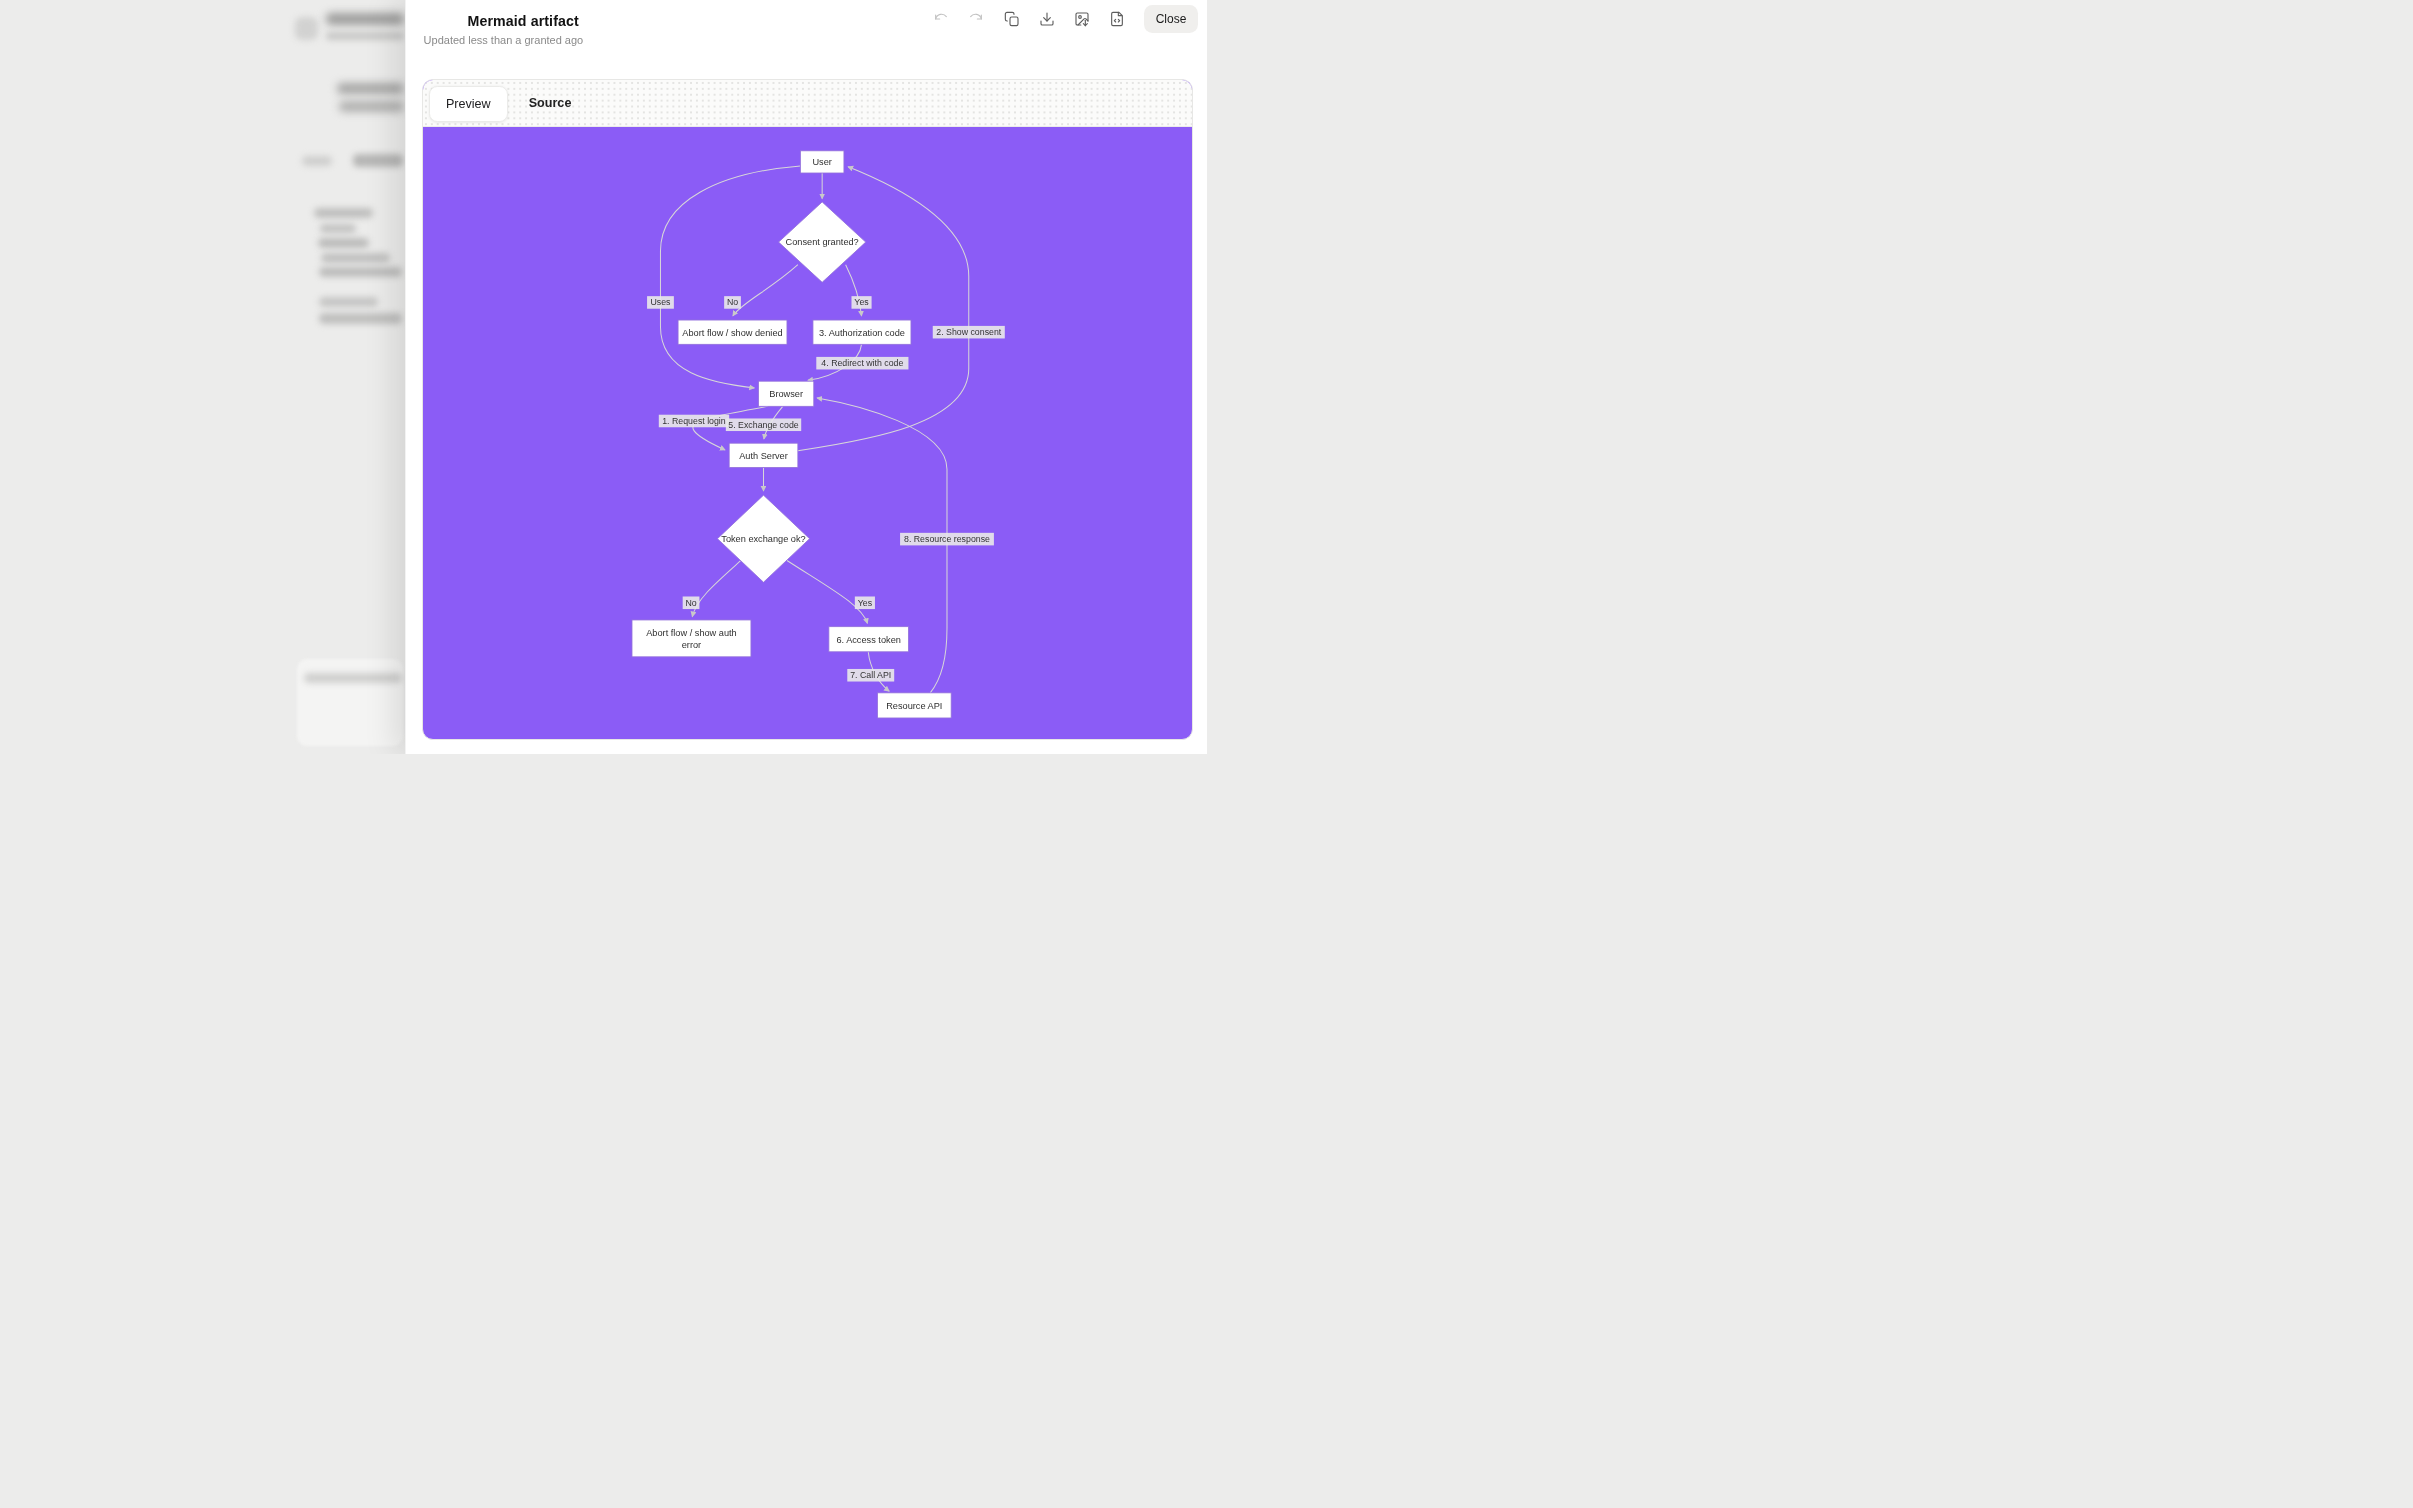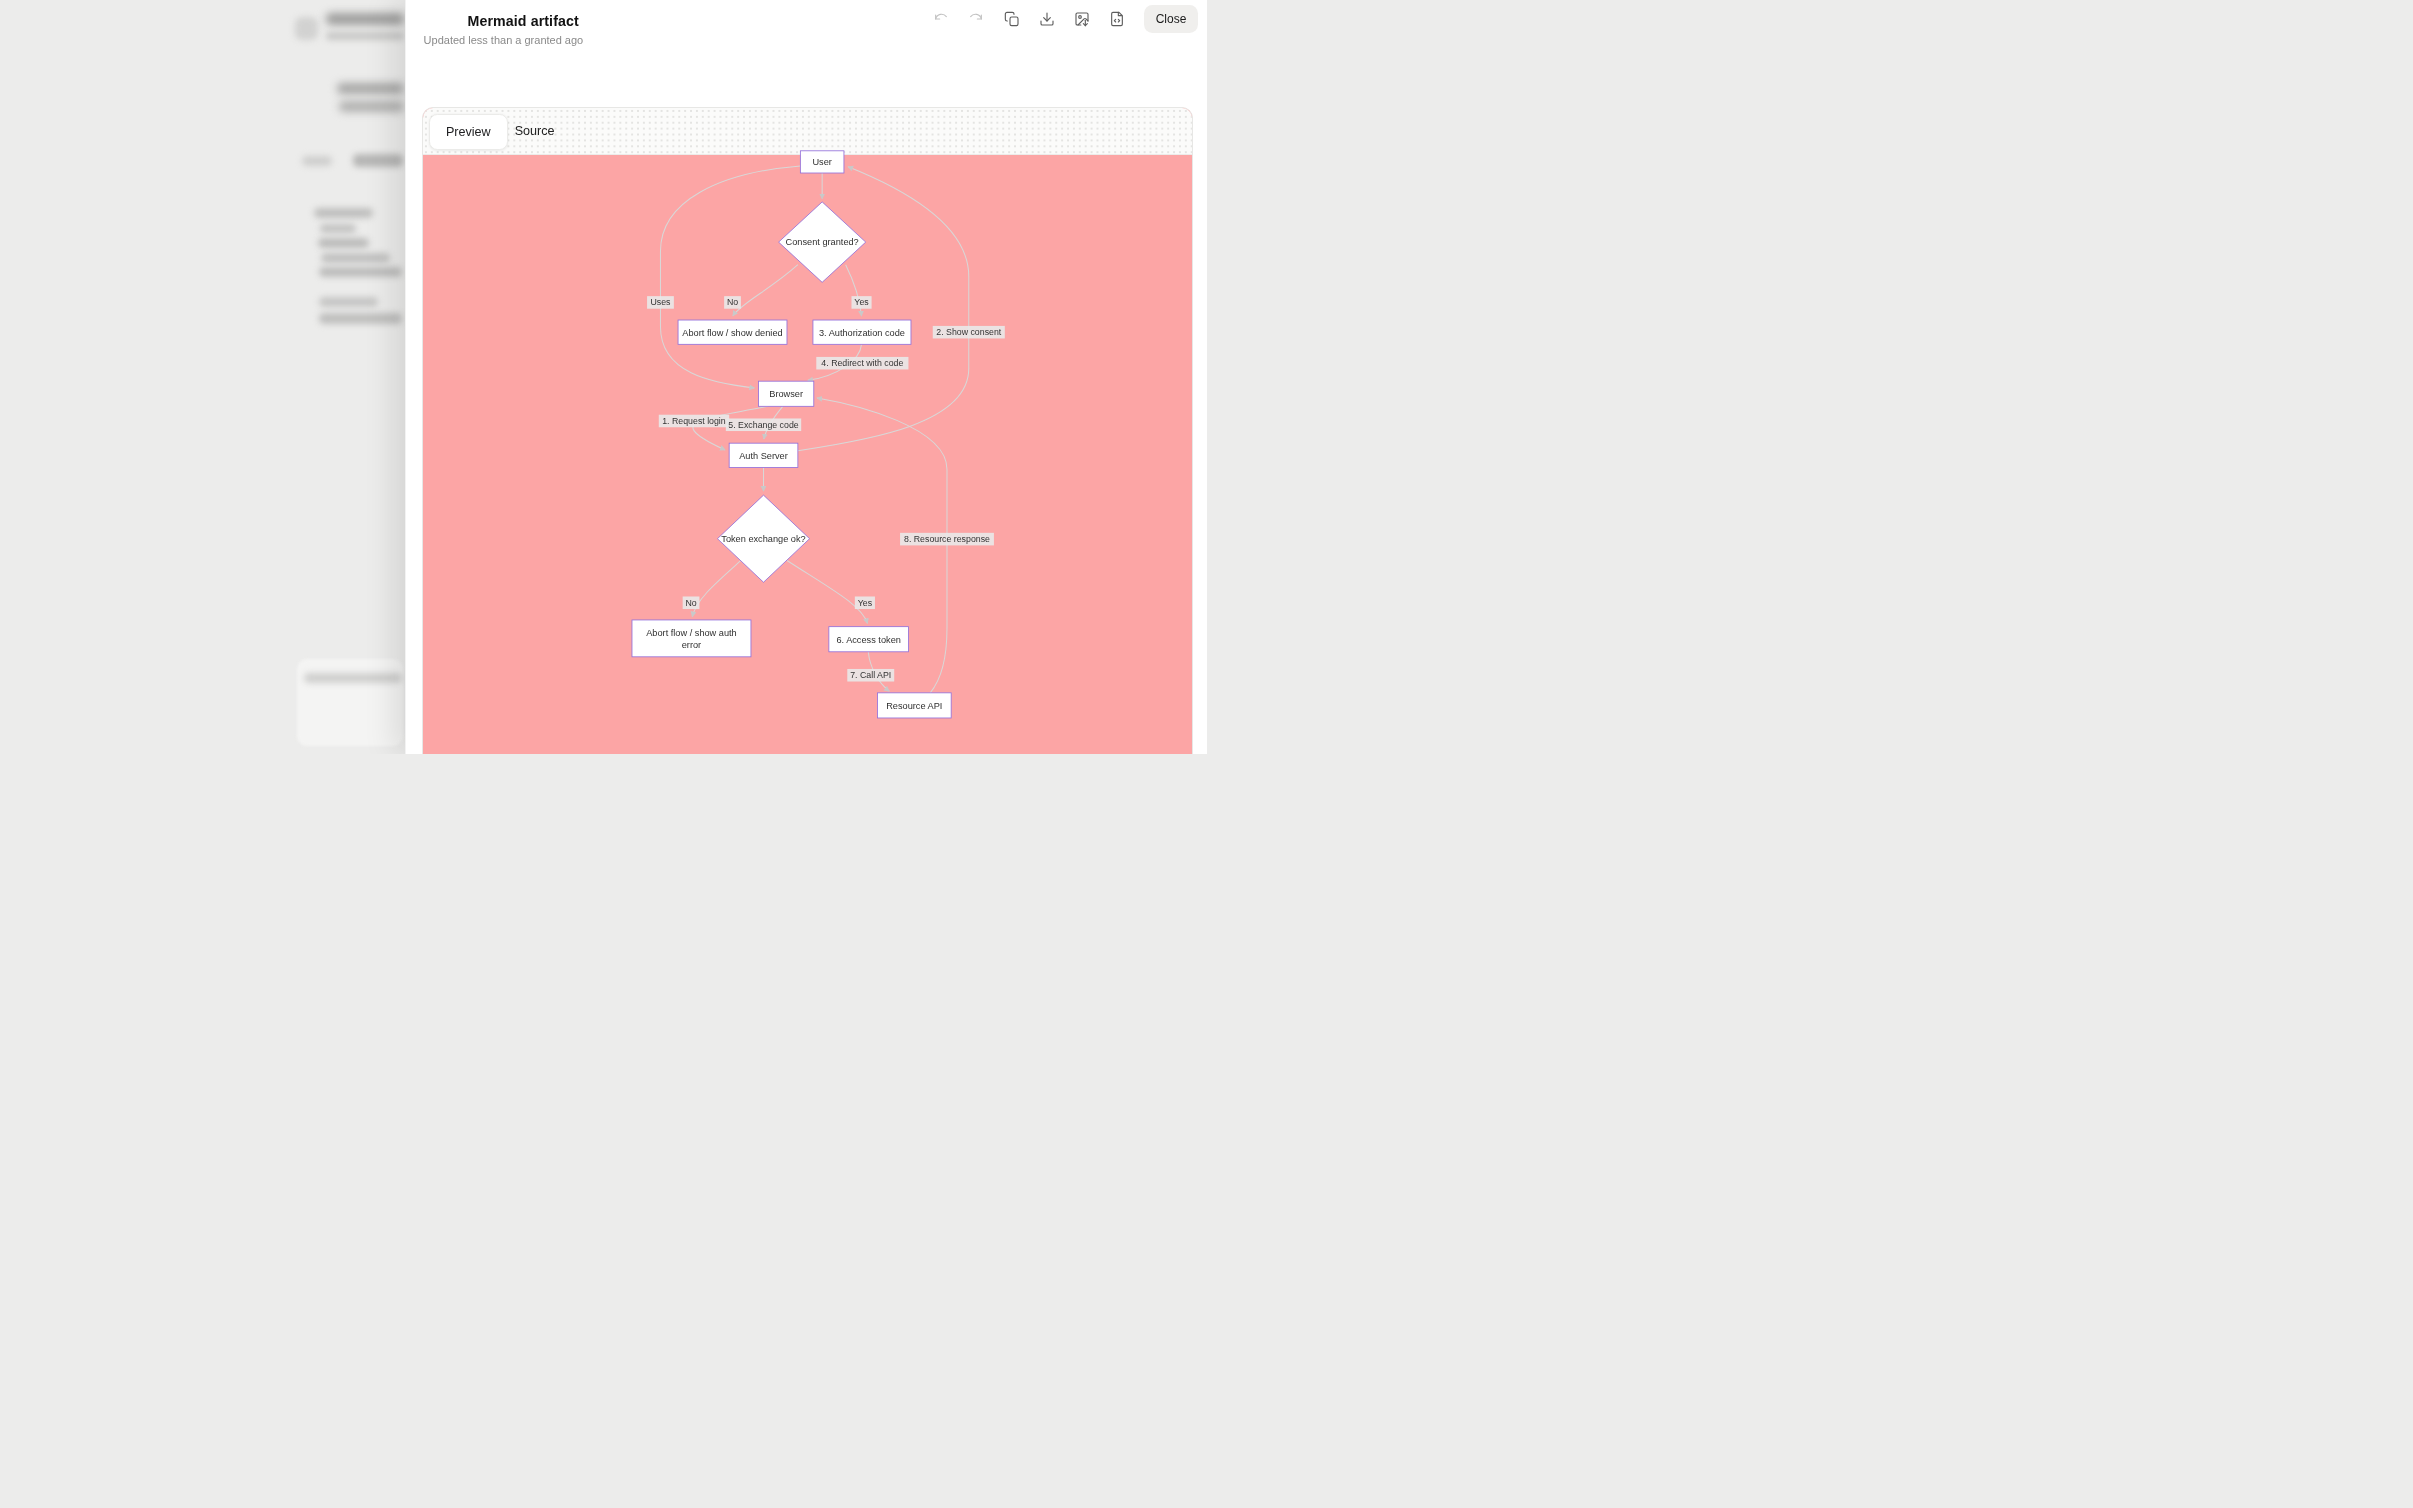--- a/index.html
+++ b/index.html
@@ -16,30 +16,30 @@
   .title{position:absolute;left:17.6px;top:12.6px;font-size:14.2px;font-weight:700;color:#121212;letter-spacing:0.1px;padding-left:44px;}
   .subtitle{position:absolute;left:17.6px;top:34px;font-size:11px;color:#8a8a8a;}
   .toolbar{position:absolute;right:10px;top:5px;display:flex;align-items:center;gap:11.7px;}
   .icon-btn{width:23.5px;height:23.5px;display:flex;align-items:center;justify-content:center;border-radius:5.9px;cursor:pointer;}
   .icon-btn svg{width:16px;height:16px;fill:none;stroke:#5d5d5d;stroke-width:1.7;stroke-linecap:round;stroke-linejoin:round;}
   .icon-btn.disabled svg{stroke:#c2c2c2;}
   .close-btn{height:28px;padding:0 11.7px;margin-left:3.4px;background:#f0efed;border:none;border-radius:8.4px;
              font-family:"Liberation Sans",sans-serif;font-size:12px;color:#1c1c1c;cursor:pointer;}
 
   
-  .card{position:absolute;left:16px;top:79px;width:769px;height:659px;background:#fca5a5;
-        border:0.8px solid #e7e7e5;border-radius:11px;overflow:hidden;margin-top:28px;}
+  .card{position:absolute;left:16px;top:79px;width:769px;height:659px;background:#8b5cf6;
+        border:0.8px solid #e7e7e5;border-radius:11px;overflow:hidden;}
   .tabstrip{position:absolute;left:0;top:0;width:100%;height:46px;background-color:#fbfbfa;
             background-image:radial-gradient(#e4e4e2 0.8px, transparent 0.8px);background-size:5.9px 5.9px;
             border-bottom:0.8px solid #ececea;}
   .tab-pill{position:absolute;left:5.9px;top:5.9px;height:34px;padding:0 16px;background:#fff;border:0.8px solid #ebebe9;
             border-radius:8.4px;box-shadow:0 0.8px 2.5px rgba(0,0,0,.07);display:flex;align-items:center;
             font-size:12.6px;font-weight:500;color:#1d1d1f;cursor:pointer;}
-  .tab-plain{position:absolute;left:80px;top:5.9px;height:34px;padding:0 11.7px;display:flex;align-items:center;
-             font-size:12.6px;font-weight:400;color:#222;cursor:pointer;border-radius:8.4px;}
+  .tab-plain{position:absolute;left:94px;top:5.9px;height:34px;padding:0 11.7px;display:flex;align-items:center;
+             font-size:12.6px;font-weight:700;color:#222;cursor:pointer;border-radius:8.4px;}
 
   
   .diagram{position:absolute;left:0;top:0;width:1207px;height:754px;pointer-events:none;}
   .edge{stroke:#d8d8d8;stroke-width:1.2;fill:none;}
   .node-rect{fill:#ffffff;stroke:#9370db;stroke-width:1;}
   .node-text{font-family:"Liberation Sans",sans-serif;font-size:11px;fill:#2f2f2f;text-anchor:middle;}
   .elabel-bg{fill:#e9e9e9;opacity:.9;}
   .elabel{font-family:"Liberation Sans",sans-serif;font-size:10.5px;fill:#333;text-anchor:middle;}
 </style>
 </head>

